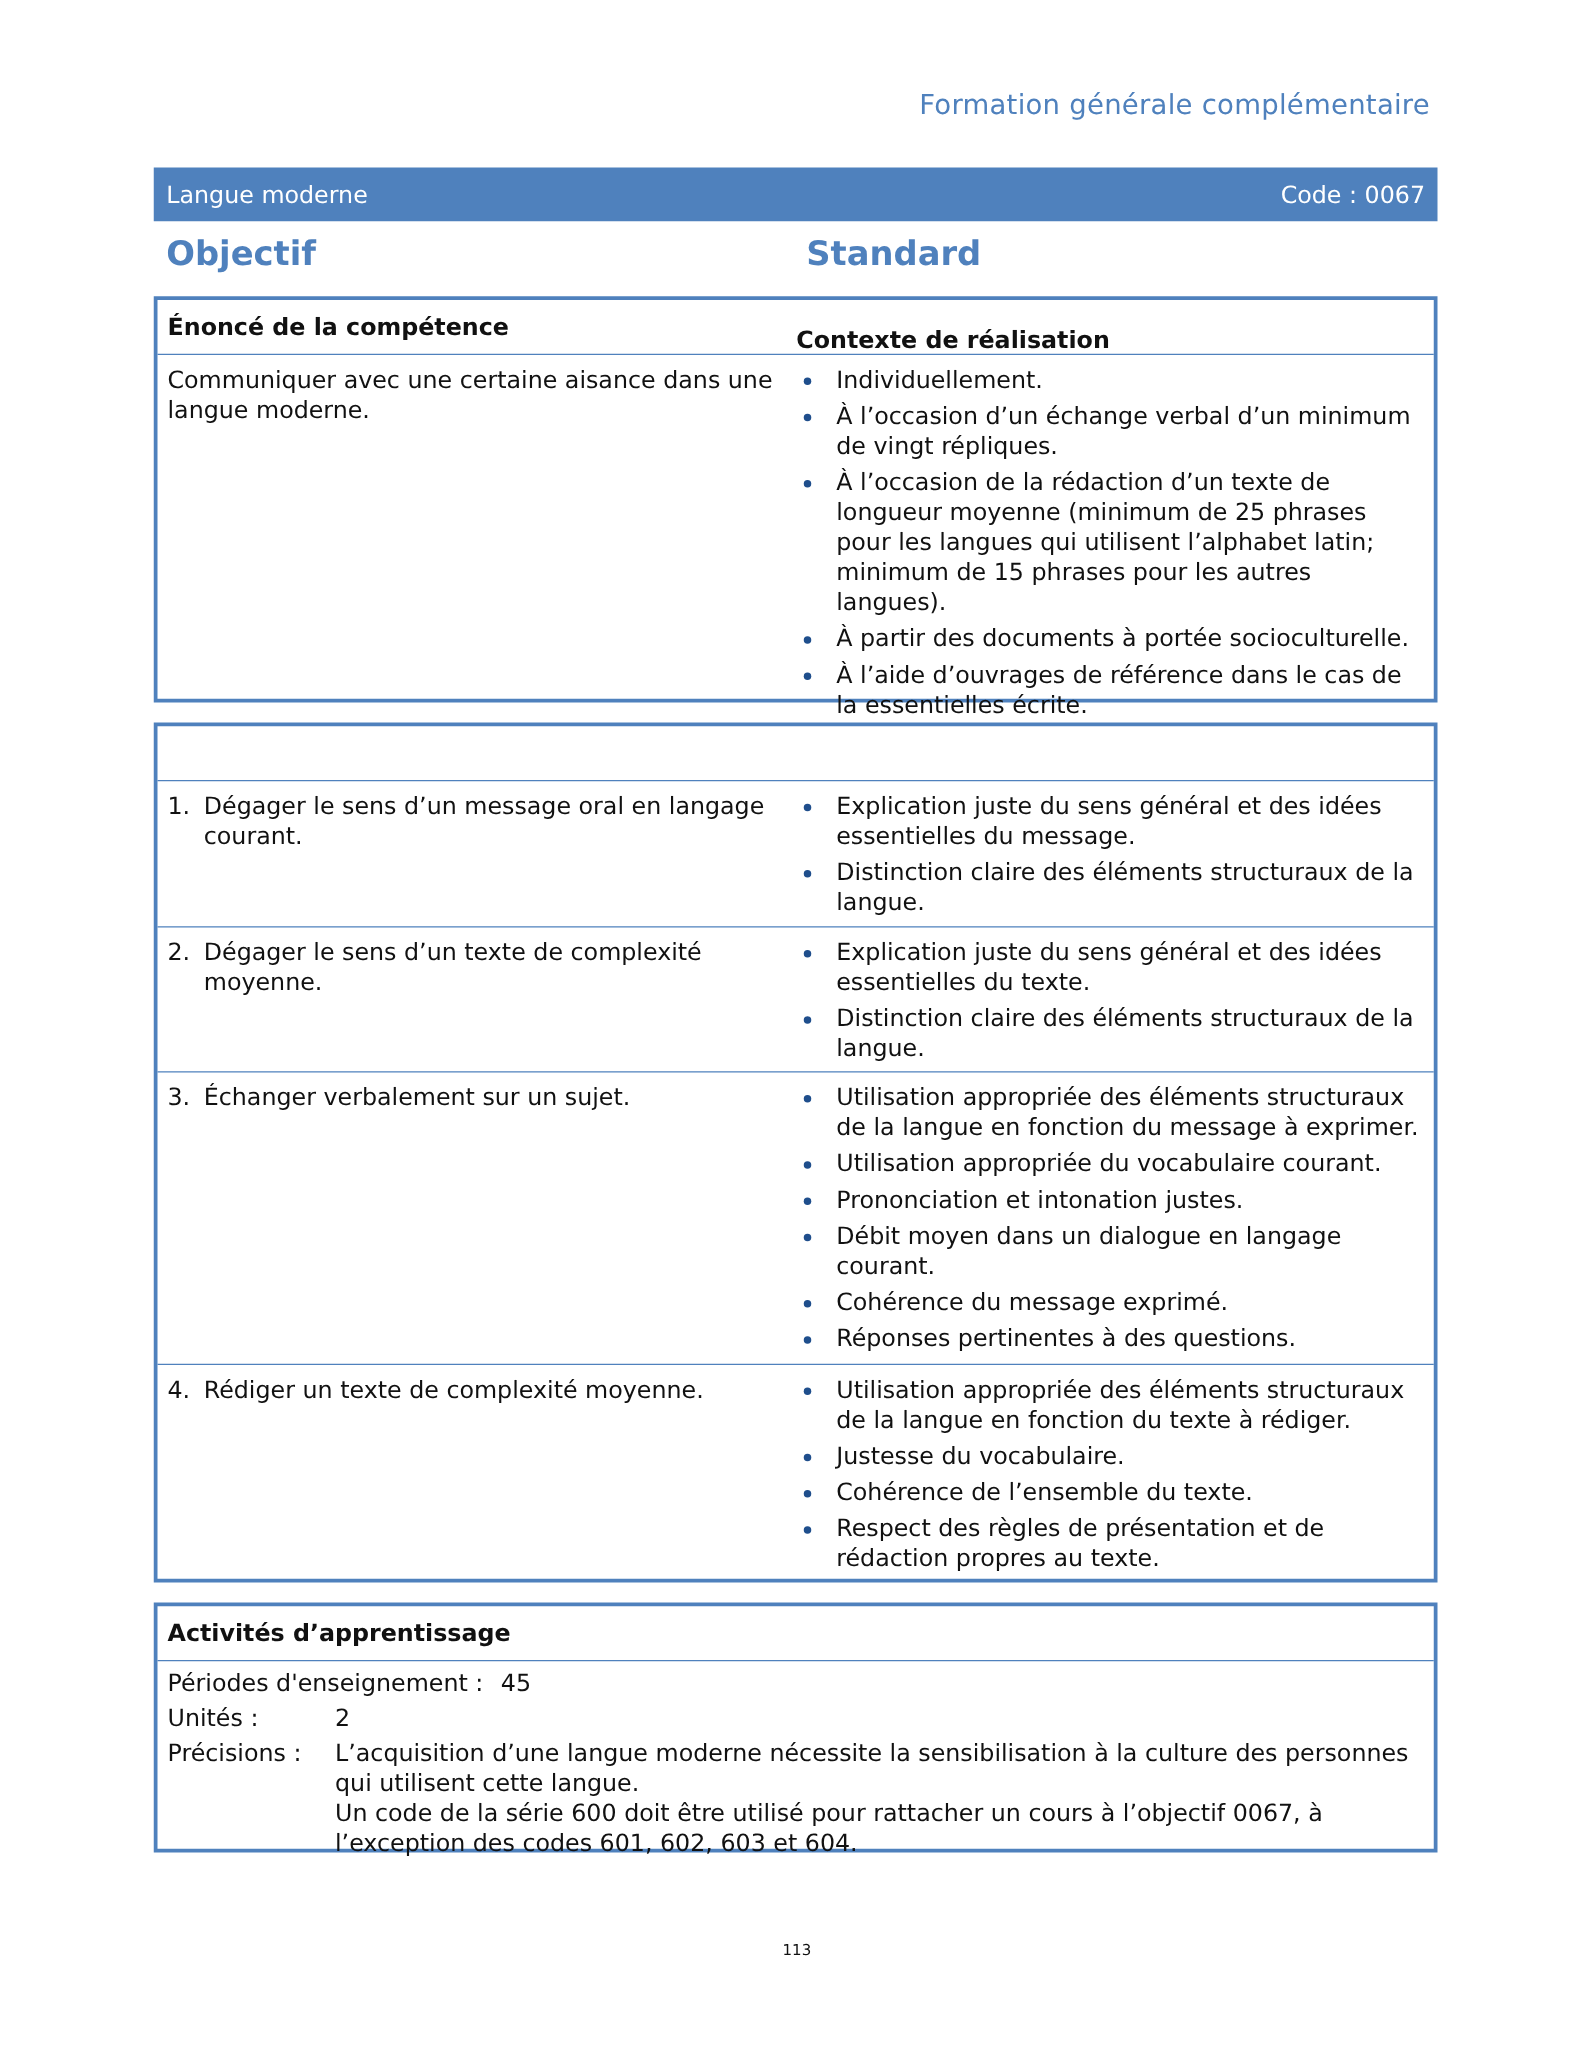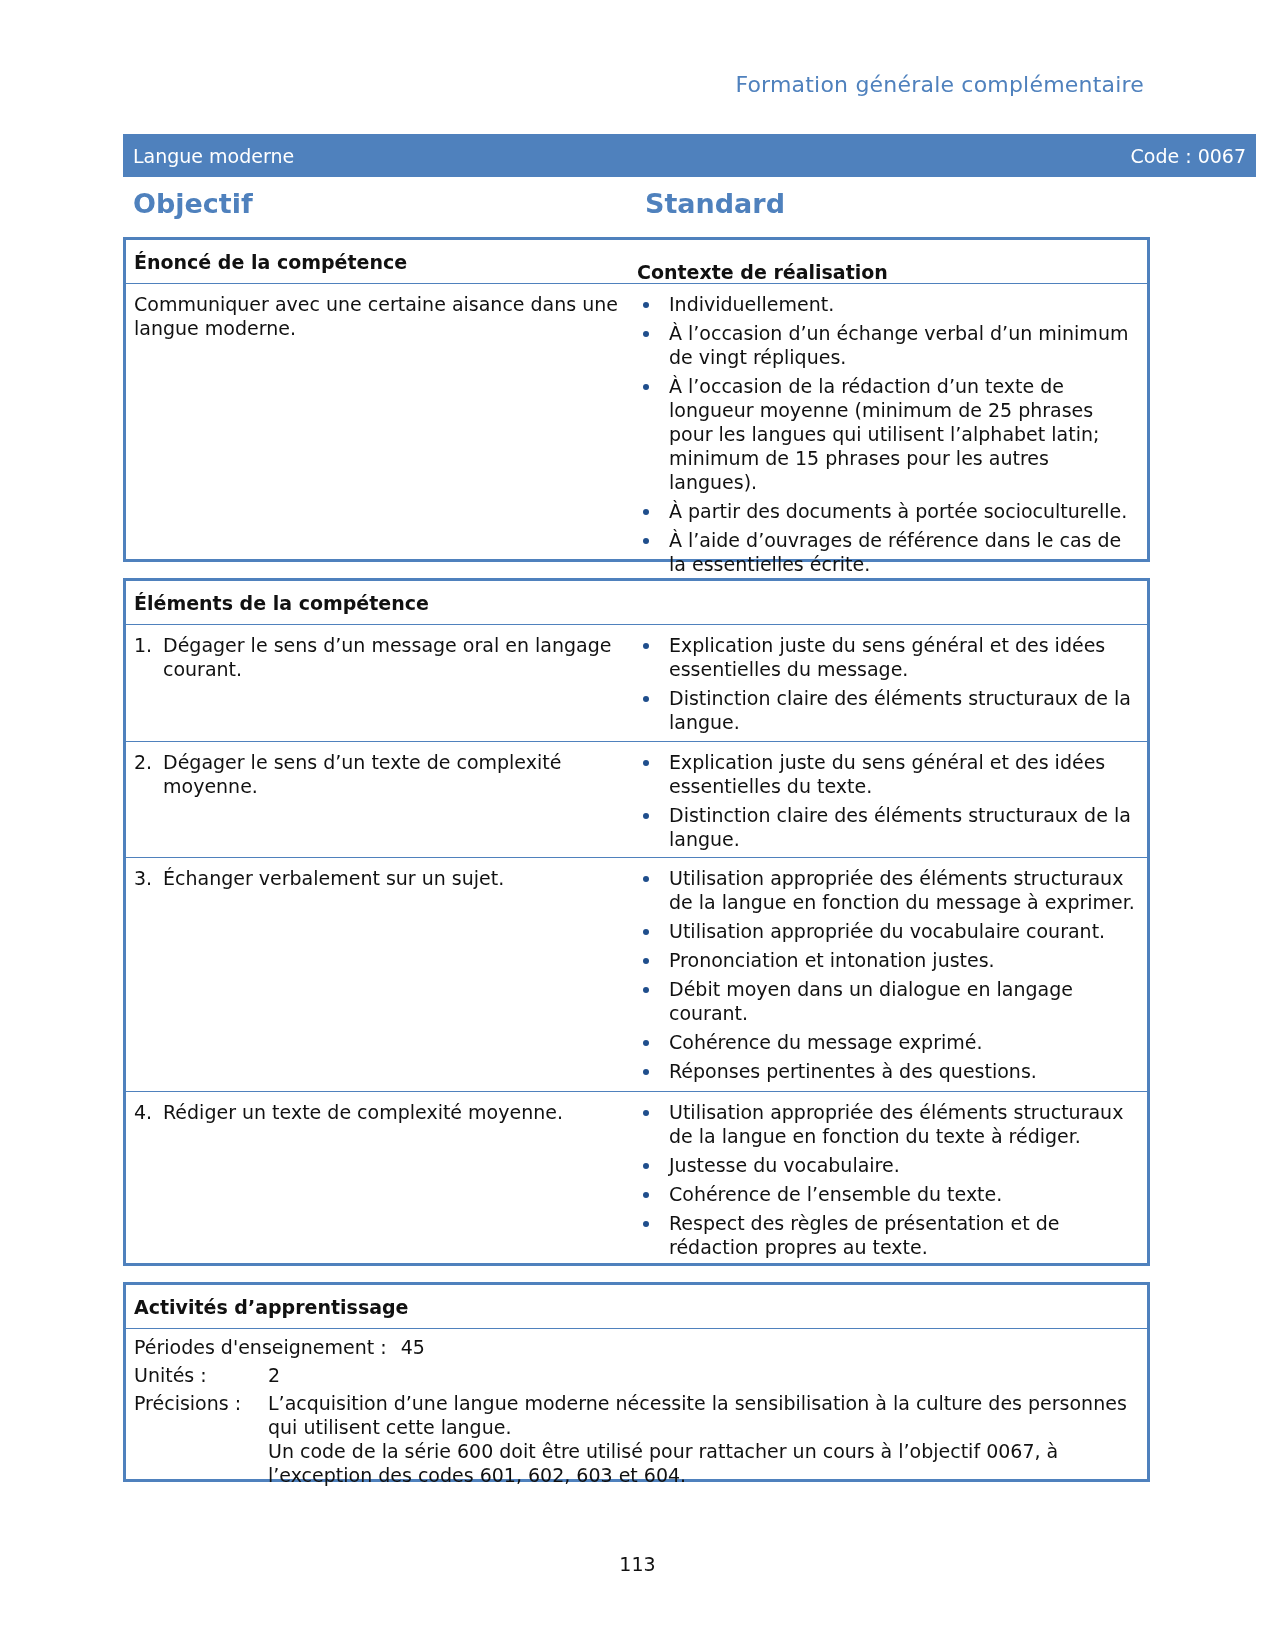--- a/index.html
+++ b/index.html
@@ -1,20 +1,20 @@
 <!DOCTYPE html>
 <html><head>
 <meta charset="utf-8">
 <style>
   html, body { margin:0; padding:0; background:#ffffff; }
   body { width:1275px; height:1650px; position:relative; overflow:hidden;
          font-family:"DejaVu Sans", sans-serif; color:#111; font-size:19px; }
   .running-head { position:absolute; top:72px; right:131px; color:#4f81bd;
          font-size:22px; letter-spacing:0.2px; }
-  .title-bar { position:absolute; left:123px; top:134px; width:1133px; height:43px;
+  .title-bar { position:absolute; left:123px; top:134px; width:1027px; height:43px;
          background:#4f81bd; color:#fff; font-size:19px; display:flex;
          align-items:center; justify-content:space-between; box-sizing:border-box;
          padding:0 10px 0 10px; }
   .col-heads { position:absolute; left:123px; top:188px; width:1027px; height:40px; }
   .col-heads span { position:absolute; top:0; color:#4f81bd; font-weight:bold; font-size:27px; }
   .col-heads .left { left:10px; }
   .col-heads .right { left:522px; }
   .box { position:absolute; left:123px; width:1027px; border:3px solid #4f81bd;
          box-sizing:border-box; }
   .box .hdr { height:43px; border-bottom:1px solid #4f81bd; display:flex; align-items:center;
@@ -31,21 +31,21 @@
   ul.bul li:last-child { margin-bottom:0; }
   ul.bul li::before { content:""; position:absolute; left:6px; top:10px; width:6px; height:6px;
          border-radius:50%; background:#1f4e8c; }
   .num-item { display:flex; }
   .num-item .n { width:29px; flex:none; }
   .act-body { padding:6px 8px 8px 8px; line-height:24px; }
   .act-line { display:flex; margin-bottom:4px; }
   .act-line .lbl { flex:none; }
   .lbl-units, .lbl-prec { width:134px; }
   .act-line .val-45 { margin-left:14px; }
-  .page-num { position:absolute; top:1553px; left:0; width:1275px; text-align:center; font-size:19px; }
+  .page-num { position:absolute; top:1553px; left:0; width:1275px; text-align:center; font-size:12px; }
 </style>
 </head>
 <body>
 
 <div class="running-head">Formation générale complémentaire</div>
 
 <div class="title-bar">
   <span>Langue moderne</span>
   <span>Code : 0067</span>
 </div>
@@ -69,21 +69,20 @@
         <li>À l’occasion de la rédaction d’un texte de longueur moyenne (minimum de 25 phrases pour les langues qui utilisent l’alphabet latin; minimum de 15 phrases pour les autres langues).</li>
         <li>À partir des documents à portée socioculturelle.</li>
         <li>À l’aide d’ouvrages de référence dans le cas de la essentielles écrite.</li>
       </ul>
     </div>
   </div>
 </div>
 
 <div class="box" style="top:578px; height:688px;">
   <div class="hdr">
-    <span class="cell-l">Éléments de la compétence</span>
   </div>
 
   <div class="row" style="height:117px;">
     <div class="cell-l">
       <div class="num-item">
         <span class="n">1.</span>
         <span>Dégager le sens d’un message oral en langage courant.</span>
       </div>
     </div>
     <div class="cell-r">

